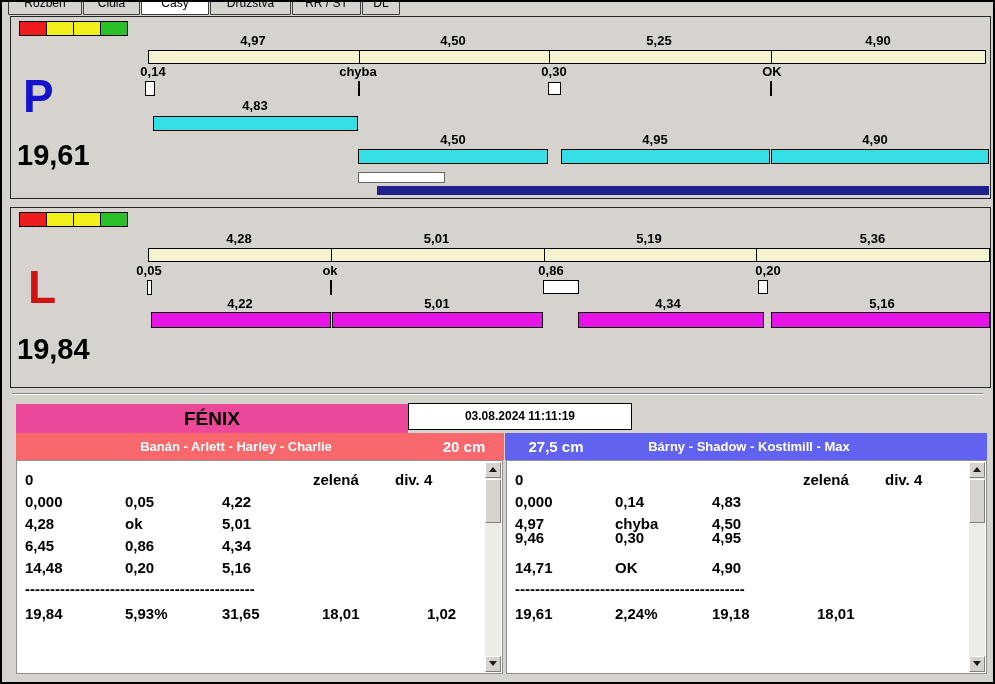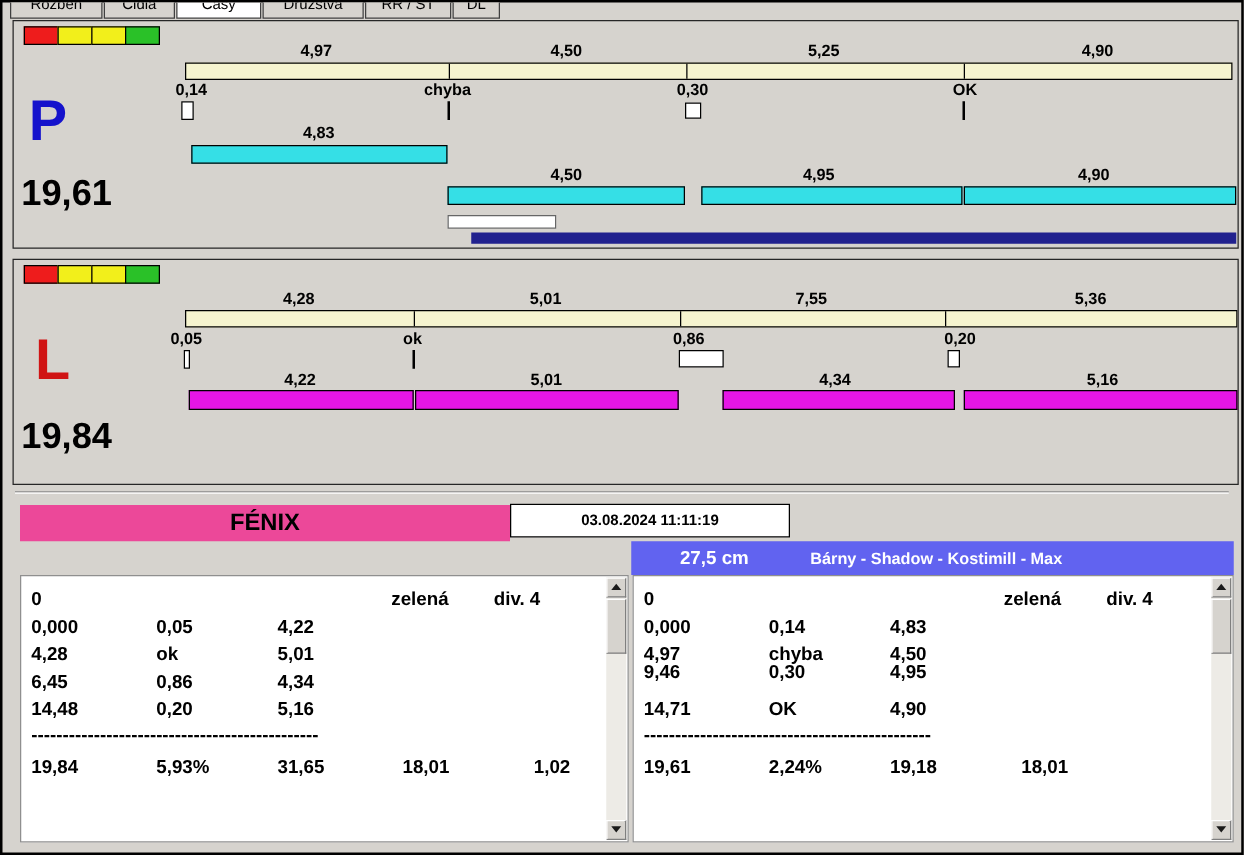--- a/index.html
+++ b/index.html
@@ -162,21 +162,21 @@
       <div class="light red"></div>
       <div class="light yel"></div>
       <div class="light yel"></div>
       <div class="light grn"></div>
     </div>
     <div class="lane-letter">L</div>
     <div class="lane-total">19,84</div>
 
     <div class="lbl" style="left:137px;top:24px;width:182px;">4,28</div>
     <div class="lbl" style="left:319px;top:24px;width:213px;">5,01</div>
-    <div class="lbl" style="left:532px;top:24px;width:212px;">7,55</div>
+    <div class="lbl" style="left:532px;top:24px;width:212px;">5,19</div>
     <div class="lbl" style="left:744px;top:24px;width:235px;">5,36</div>
 
     <div class="scale" style="left:137px;top:40px;width:842px;">
       <div class="tick" style="left:182px;"></div>
       <div class="tick" style="left:395px;"></div>
       <div class="tick" style="left:607px;"></div>
     </div>
 
     <div class="lbl" style="left:108px;top:56px;width:60px;">0,05</div>
     <div class="lbl" style="left:289px;top:56px;width:60px;">ok</div>
@@ -199,22 +199,26 @@
     <div class="legbar" style="left:760px;top:104px;width:219px;"></div>
   </div>
 
   <div class="groove"></div>
 
   <div class="hdr hdr-red">
     <span>FÉNIX</span>
   </div>
   <div class="ts-box">03.08.2024 11:11:19</div>
 
+  <div class="sub sub-red">
+    <span class="lineup" style="left:20px;width:400px;">Banán - Arlett - Harley - Charlie</span>
+    <span class="badge" style="left:412px;width:72px;">20 cm</span>
+  </div>
   <div class="sub sub-blue">
-    <span class="badge" style="left:8px;width:86px;text-align:right;">27,5 cm</span>
+    <span class="badge" style="left:8px;width:86px;">27,5 cm</span>
     <span class="lineup" style="left:62px;width:364px;">Bárny - Shadow - Kostimill - Max</span>
   </div>
 
   <div class="ttable" id="tleft">
     <div class="trow r0" style="top:8px;">
       <span>0</span>
       <span>zelená</span>
       <span>div. 4</span>
     </div>
     <div class="trow rr" style="top:30px;">

